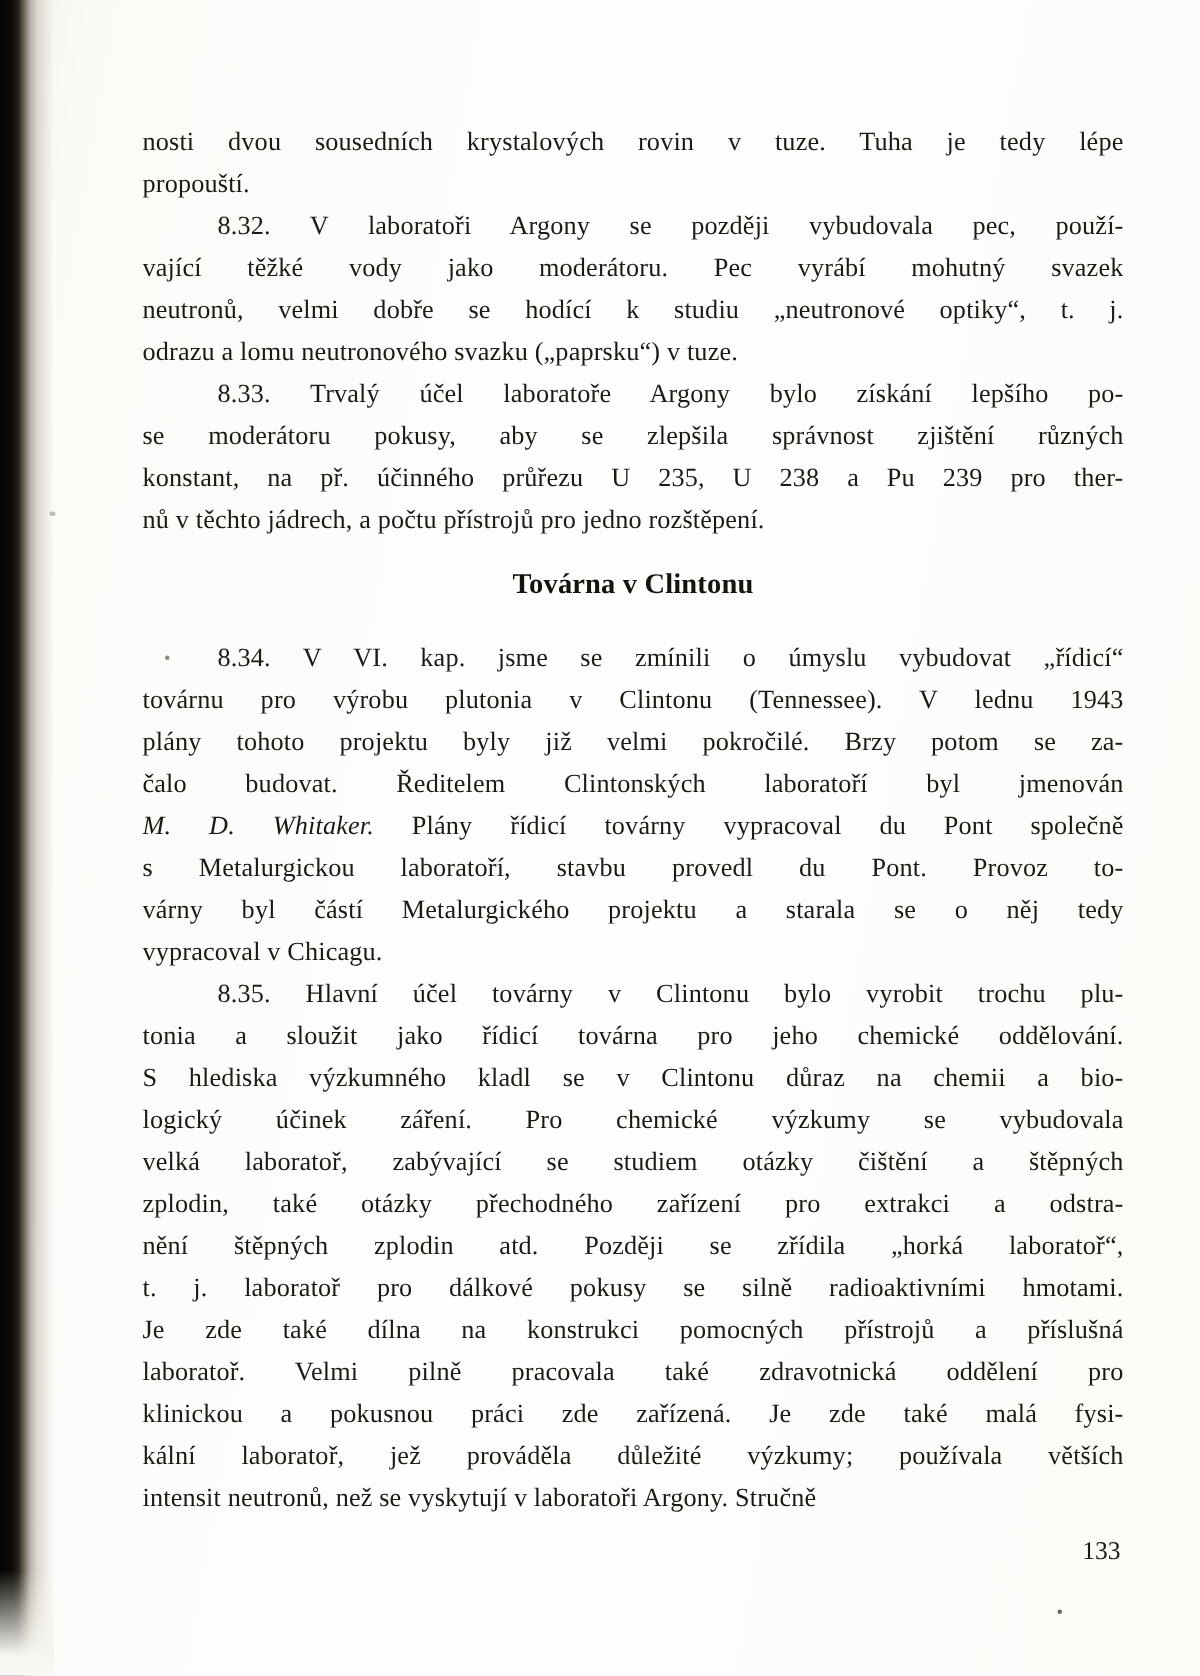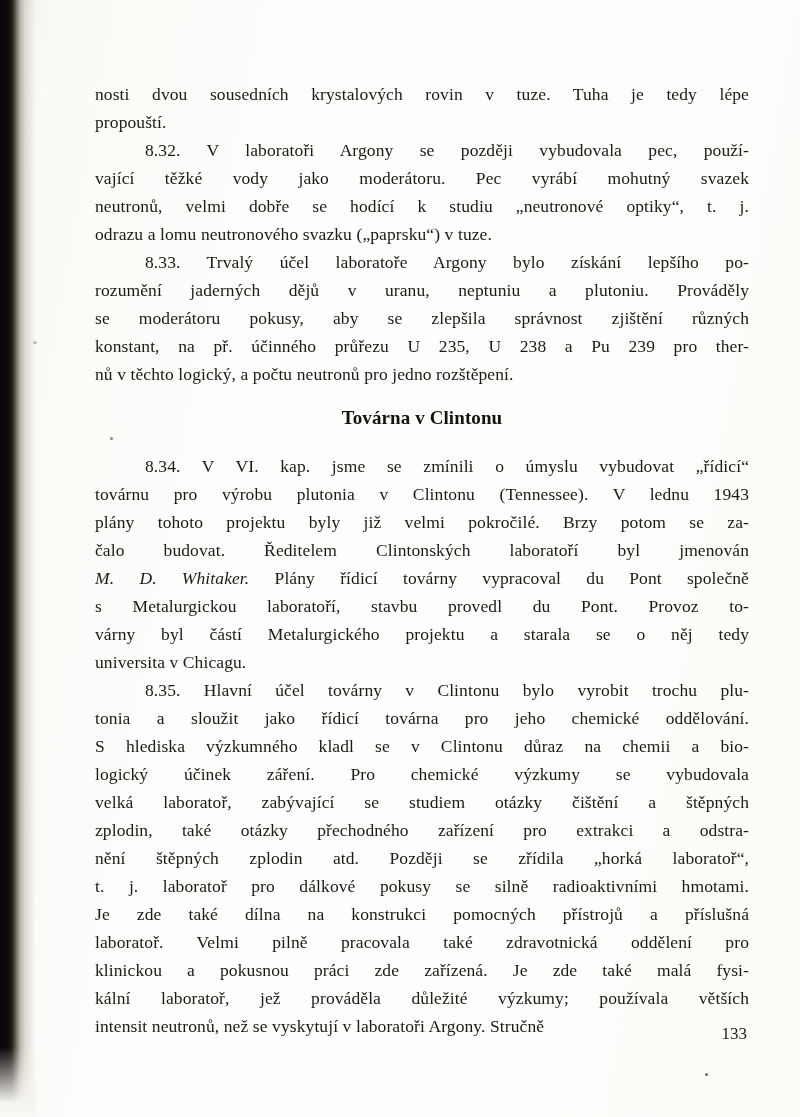--- a/index.html
+++ b/index.html
@@ -56,33 +56,32 @@
   <div class="speck s2"></div>
   <div class="speck s3"></div>
   <div class="textblock">
       <div class="line">nosti dvou sousedních krystalových rovin v tuze. Tuha je tedy lépe</div>
       <div class="line last">propouští.</div>
       <div class="line indent">8.32. V laboratoři Argony se později vybudovala pec, použí-</div>
       <div class="line">vající těžké vody jako moderátoru. Pec vyrábí mohutný svazek</div>
       <div class="line">neutronů, velmi dobře se hodící k studiu „neutronové optiky“, t. j.</div>
       <div class="line last">odrazu a lomu neutronového svazku („paprsku“) v tuze.</div>
       <div class="line indent">8.33. Trvalý účel laboratoře Argony bylo získání lepšího po-</div>
-      <div class="line">rozumění jaderných dějů v uranu, neptuniu a plutoniu. Prováděly</div>
       <div class="line">se moderátoru pokusy, aby se zlepšila správnost zjištění různých</div>
       <div class="line">konstant, na př. účinného průřezu U 235, U 238 a Pu 239 pro ther-</div>
-      <div class="line last">nů v těchto logický, a počtu neutronů pro jedno rozštěpení.</div>
+      <div class="line last">nů v těchto jádrech, a počtu přístrojů pro jedno rozštěpení.</div>
       <div class="heading">Továrna v Clintonu</div>
       <div class="line indent">8.34. V VI. kap. jsme se zmínili o úmyslu vybudovat „řídicí“</div>
       <div class="line">továrnu pro výrobu plutonia v Clintonu (Tennessee). V lednu 1943</div>
       <div class="line">plány tohoto projektu byly již velmi pokročilé. Brzy potom se za-</div>
       <div class="line">čalo budovat. Ředitelem Clintonských laboratoří byl jmenován</div>
       <div class="line"><span style="font-style: italic;">M. D. Whitaker.</span><span> Plány řídicí továrny vypracoval du Pont společně</span></div>
       <div class="line">s Metalurgickou laboratoří, stavbu provedl du Pont. Provoz to-</div>
       <div class="line">várny byl částí Metalurgického projektu a starala se o něj tedy</div>
-      <div class="line last">universita v Chicagu.</div>
+      <div class="line last">vypracoval v Chicagu.</div>
       <div class="line indent">8.35. Hlavní účel továrny v Clintonu bylo vyrobit trochu plu-</div>
       <div class="line">tonia a sloužit jako řídicí továrna pro jeho chemické oddělování.</div>
       <div class="line">S hlediska výzkumného kladl se v Clintonu důraz na chemii a bio-</div>
       <div class="line">logický účinek záření. Pro chemické výzkumy se vybudovala</div>
       <div class="line">velká laboratoř, zabývající se studiem otázky čištění a štěpných</div>
       <div class="line">zplodin, také otázky přechodného zařízení pro extrakci a odstra-</div>
       <div class="line">nění štěpných zplodin atd. Později se zřídila „horká laboratoř“,</div>
       <div class="line">t. j. laboratoř pro dálkové pokusy se silně radioaktivními hmotami.</div>
       <div class="line">Je zde také dílna na konstrukci pomocných přístrojů a příslušná</div>
       <div class="line">laboratoř. Velmi pilně pracovala také zdravotnická oddělení pro</div>

